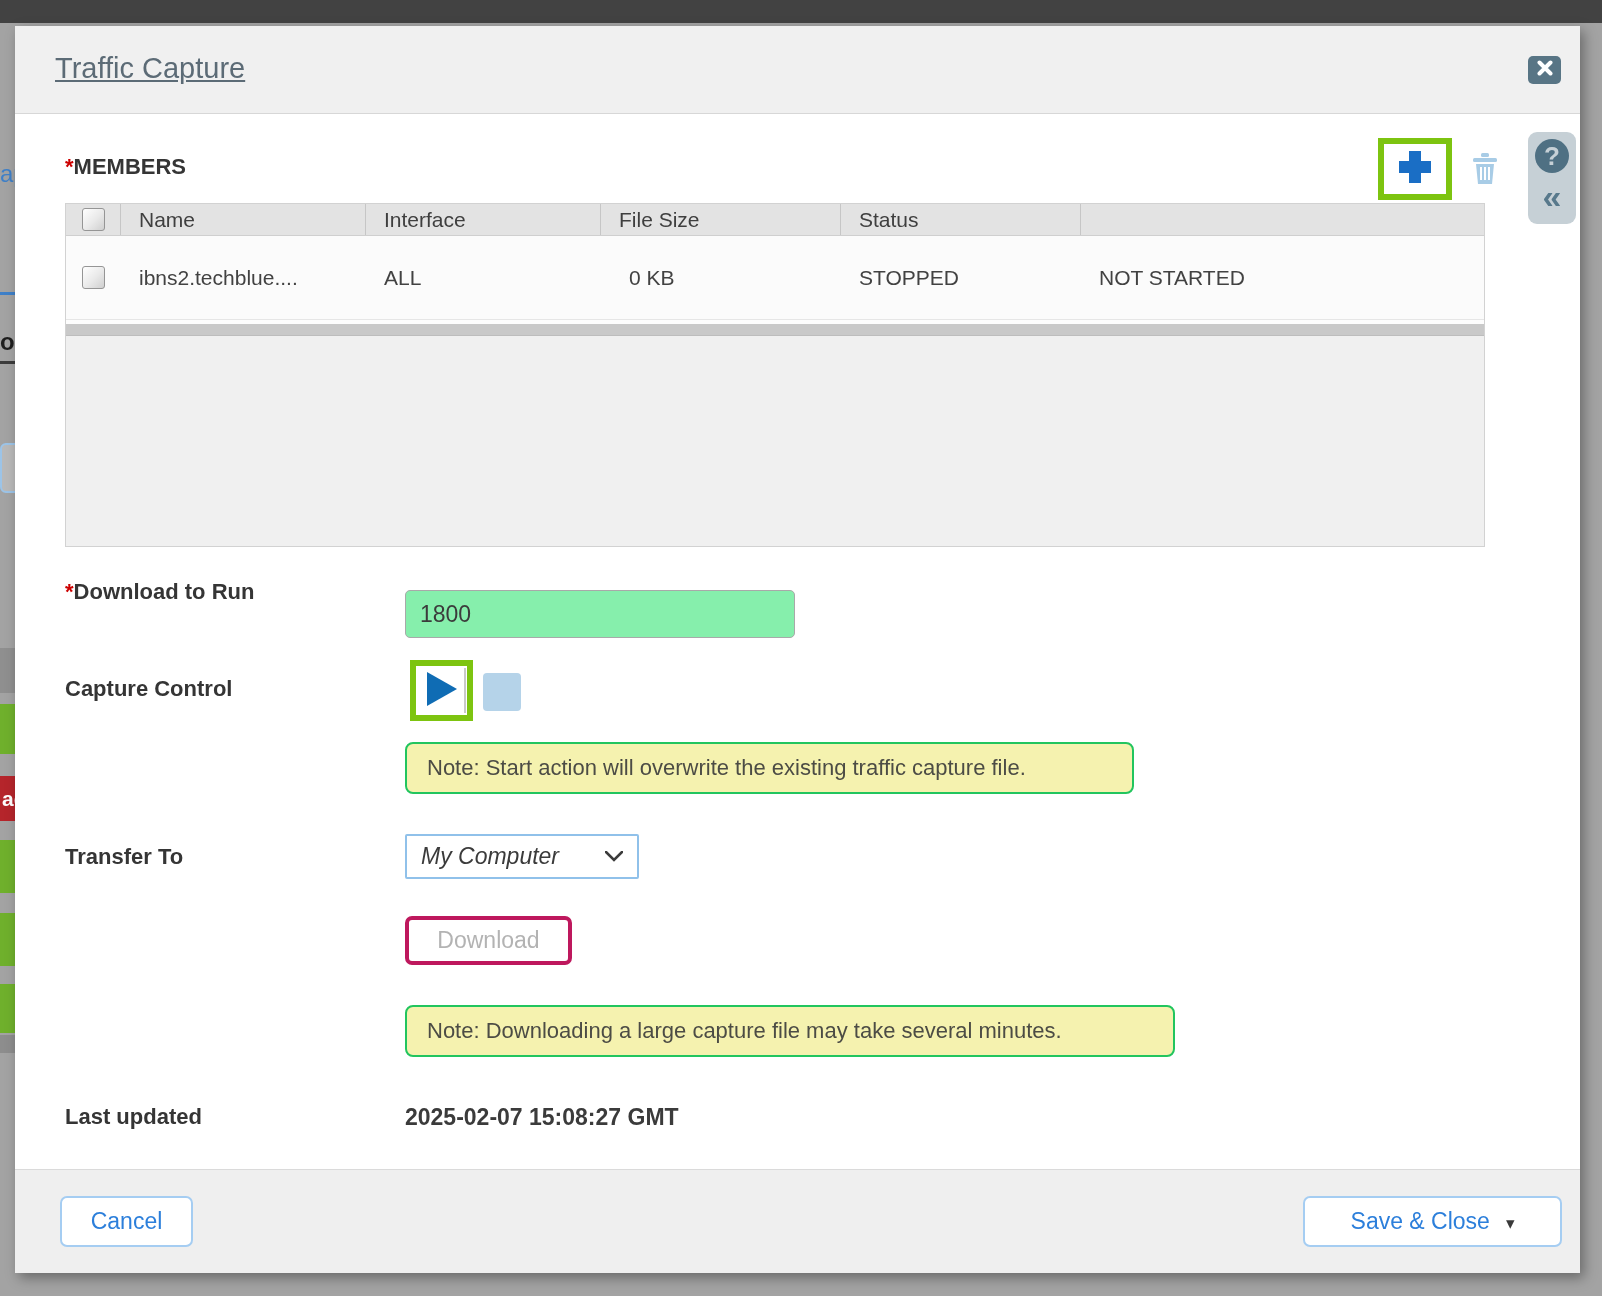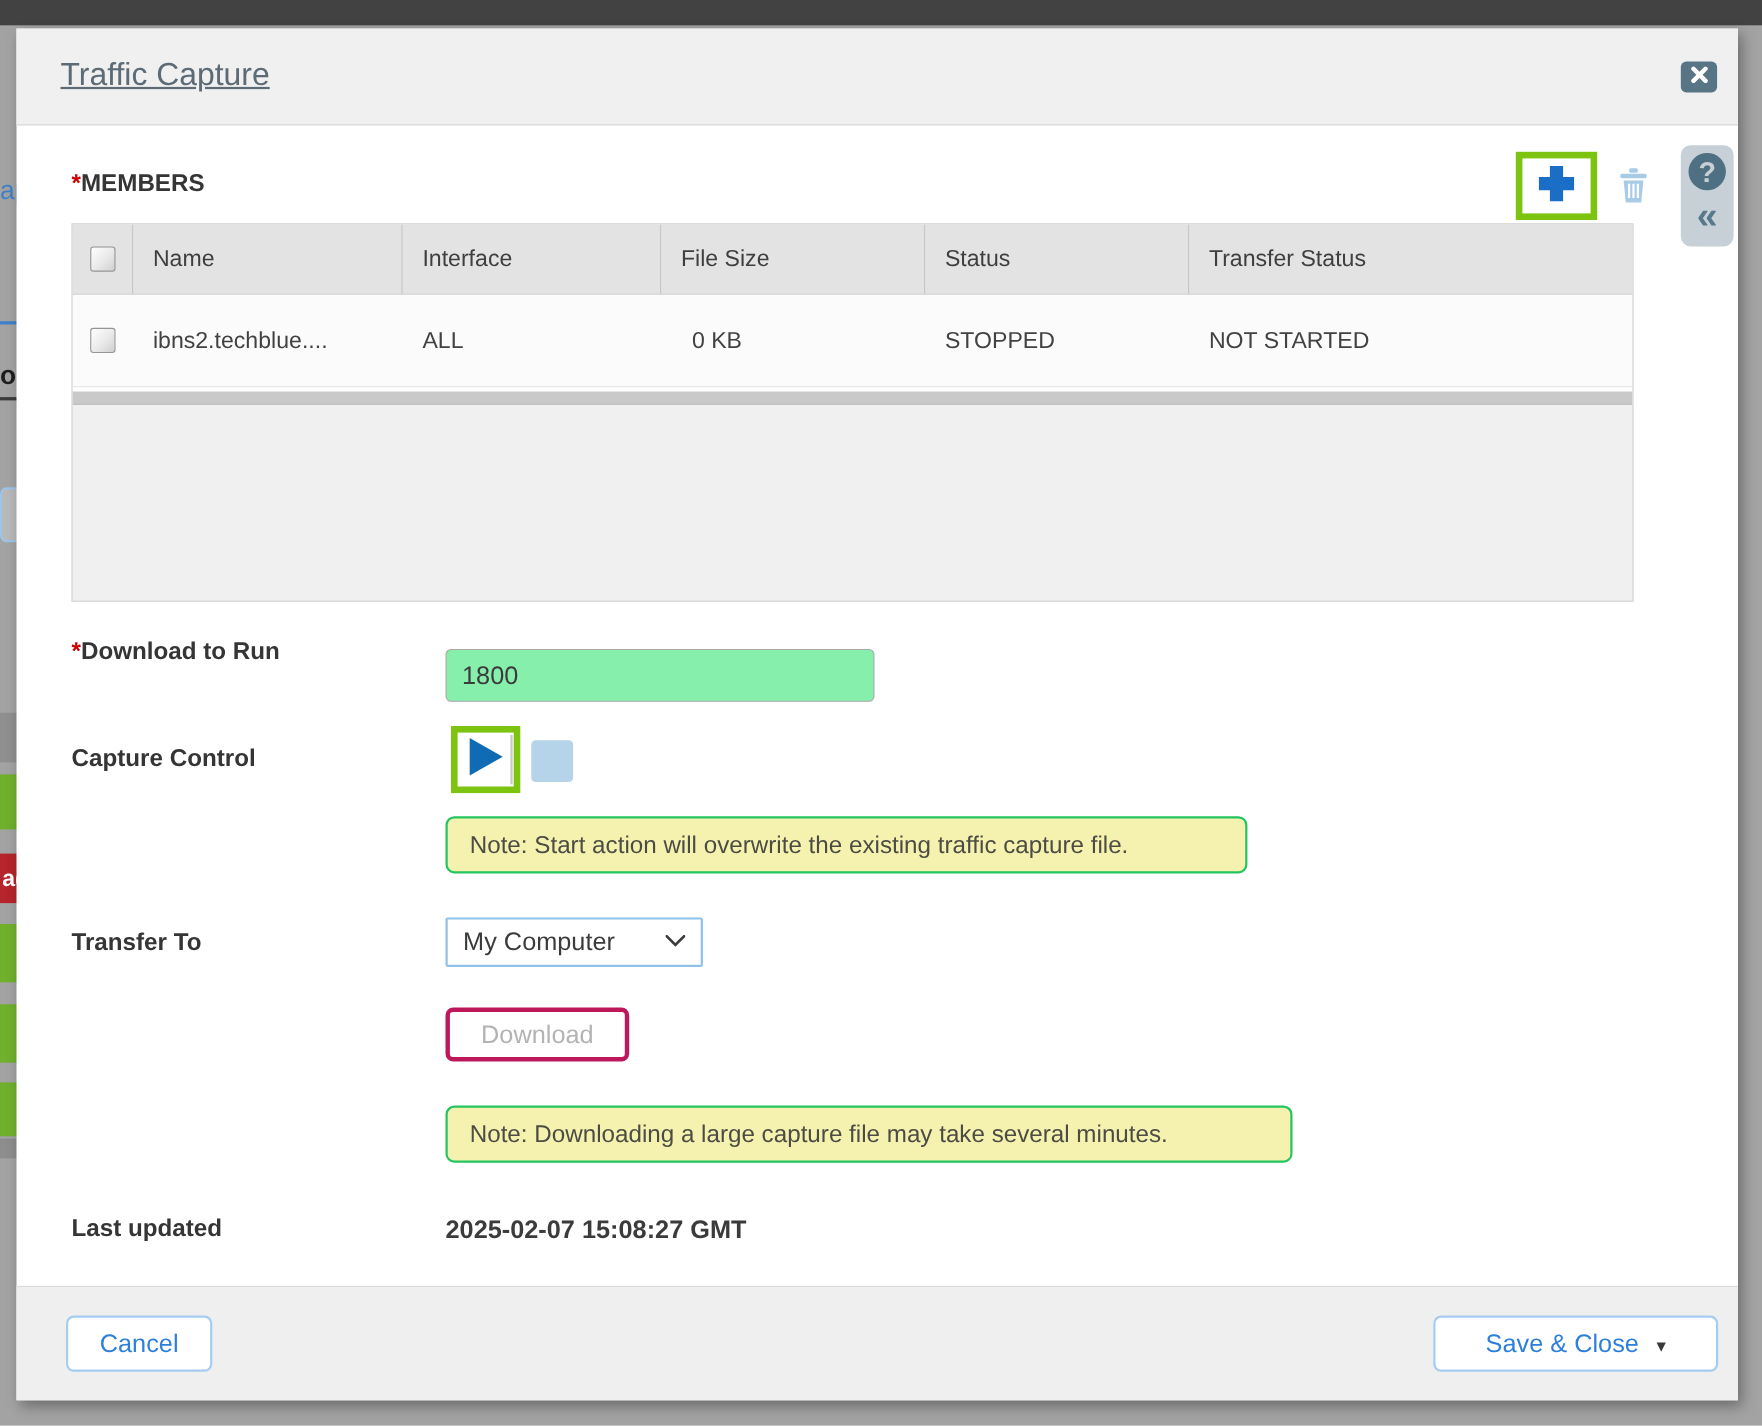--- a/index.html
+++ b/index.html
@@ -68,21 +68,21 @@
   .collapse-icon {
     position:absolute; left:0; top:44px; width:48px; text-align:center;
     color:#58798c; font-size:34px; font-weight:bold; line-height:40px;
   }
 
   
   .members-table {
     position:absolute; left:50px; top:177px; width:1420px; height:344px;
     border:1px solid #d2d2d2; background:#f0f0f0; overflow:hidden;
   }
-  .thead { display:flex; height:64px; background:#e3e3e3; border-bottom:1px solid #cfcfcf; }
+  .thead { display:flex; height:32px; background:#e3e3e3; border-bottom:1px solid #cfcfcf; }
   .th {
     font-size:21px; color:#3f3f3f; display:flex; align-items:center;
     padding-left:18px; border-right:1px solid #c6c6c6; height:100%;
   }
   .trow { display:flex; height:84px; background:#fbfbfb; border-bottom:1px solid #e6e6e6; }
   .td { font-size:21px; color:#424242; display:flex; align-items:center; padding-left:18px; height:100%; }
   .c-check { width:55px; justify-content:center; padding-left:0; }
   .c-name { width:245px; } .c-iface { width:235px; } .c-size { width:240px; }
   .c-status { width:240px; } .c-tstatus { flex:1; border-right:none; }
   .cell-size-pad { padding-left:28px; }
@@ -117,21 +117,21 @@
     white-space:nowrap;
   }
   .note1 { top:716px; width:729px; }
   .note2 { top:979px; width:770px; }
 
   .dropdown {
     position:absolute; left:390px; top:808px; width:234px; height:45px;
     border:2px solid #90c1ea; background:#ffffff; border-radius:2px;
     display:flex; align-items:center; cursor:pointer;
   }
-  .dropdown-text { font-size:23px; color:#3b3b3b; padding-left:14px; flex:1; }
+  .dropdown-text { font-size:23px; color:#3b3b3b; padding-left:14px; flex:1;font-style:italic; }
   .dropdown-caret { margin-right:14px; }
 
   .download-btn {
     position:absolute; left:390px; top:890px; width:167px; height:49px;
     background:#ffffff; border:4px solid #be185d; border-radius:7px;
     font-size:23px; color:#b3b3b3; display:flex; align-items:center; justify-content:center;
   }
   .last-updated-val {
     position:absolute; left:390px; top:1078px; font-size:23px; font-weight:bold; color:#3b3b3b;
   }
@@ -213,21 +213,20 @@
 
   <div class="members-table">
     <div class="thead">
       <div class="th c-check">
         <span class="checkbox"></span>
       </div>
       <div class="th c-name">Name</div>
       <div class="th c-iface">Interface</div>
       <div class="th c-size">File Size</div>
       <div class="th c-status">Status</div>
-      <div class="th c-tstatus">Transfer Status</div>
     </div>
     <div class="trow">
       <div class="td c-check">
         <span class="checkbox"></span>
       </div>
       <div class="td c-name">ibns2.techblue....</div>
       <div class="td c-iface">ALL</div>
       <div class="td c-size cell-size-pad">0 KB</div>
       <div class="td c-status">STOPPED</div>
       <div class="td c-tstatus">NOT STARTED</div>

